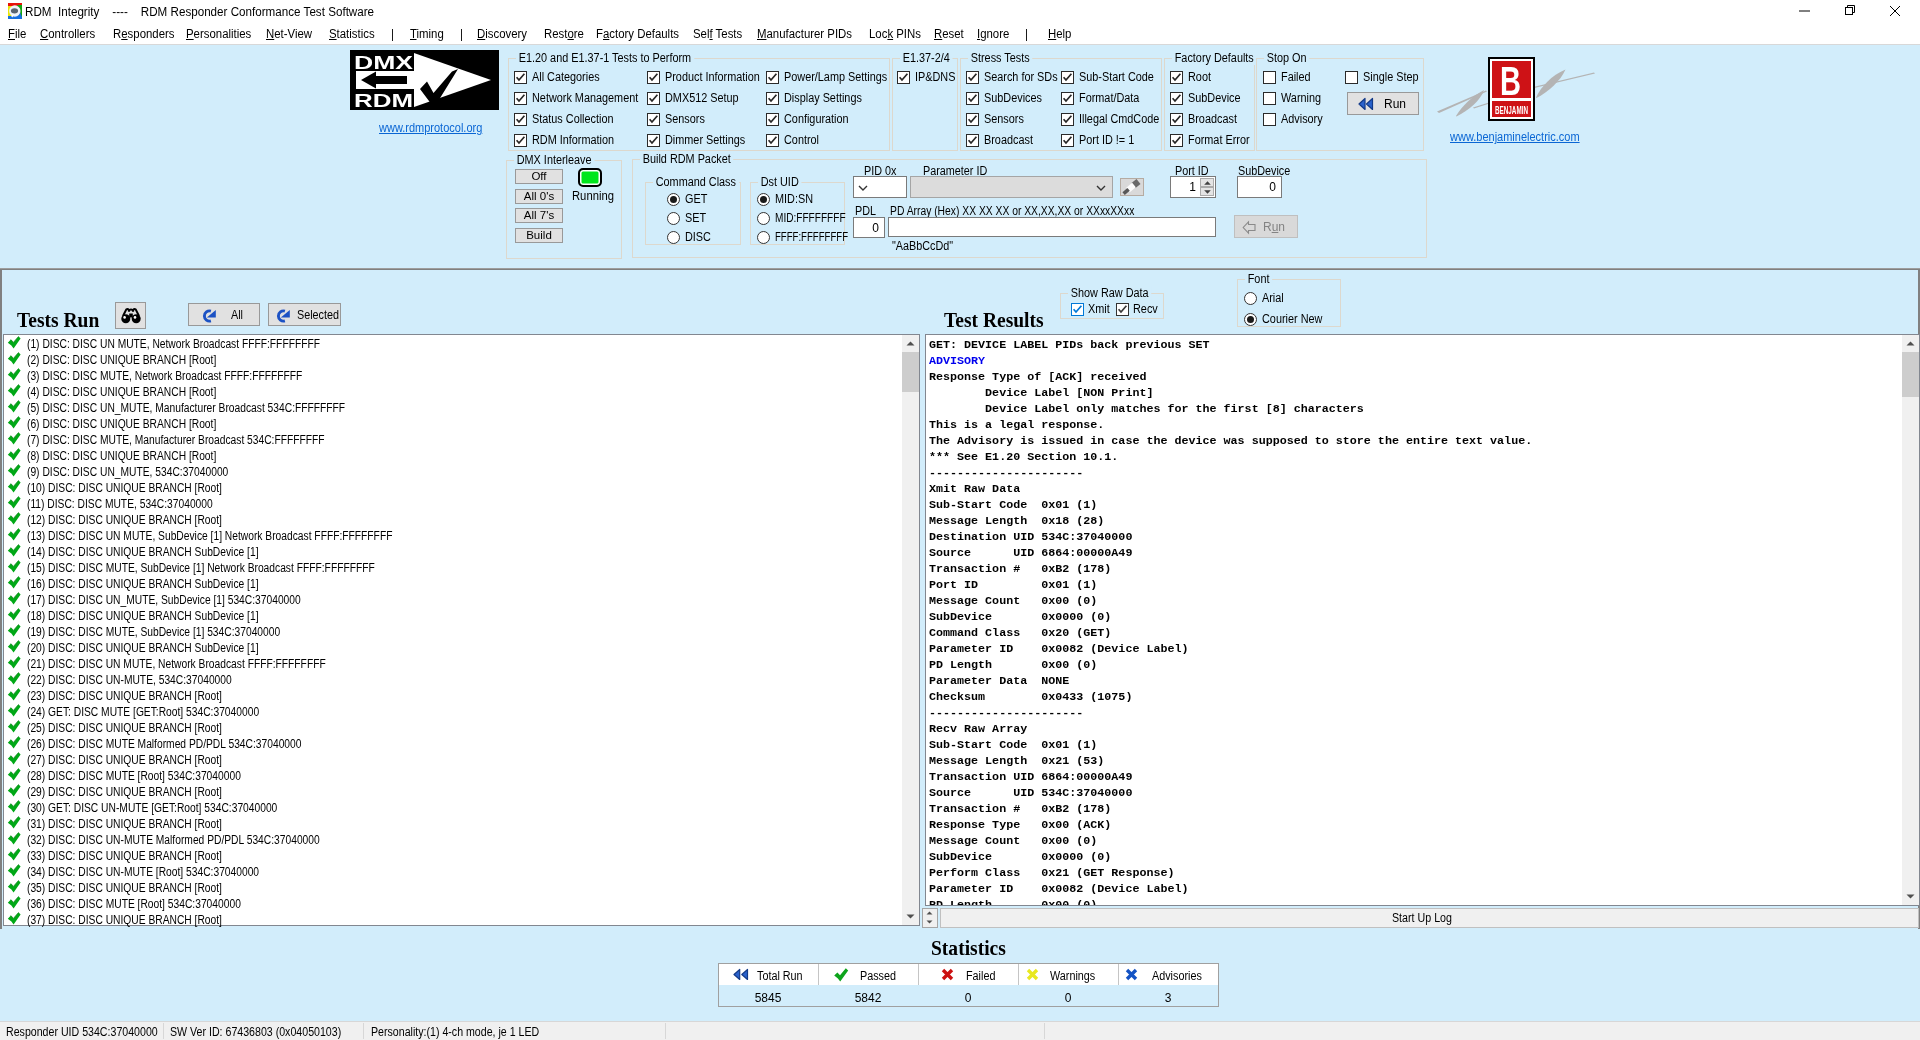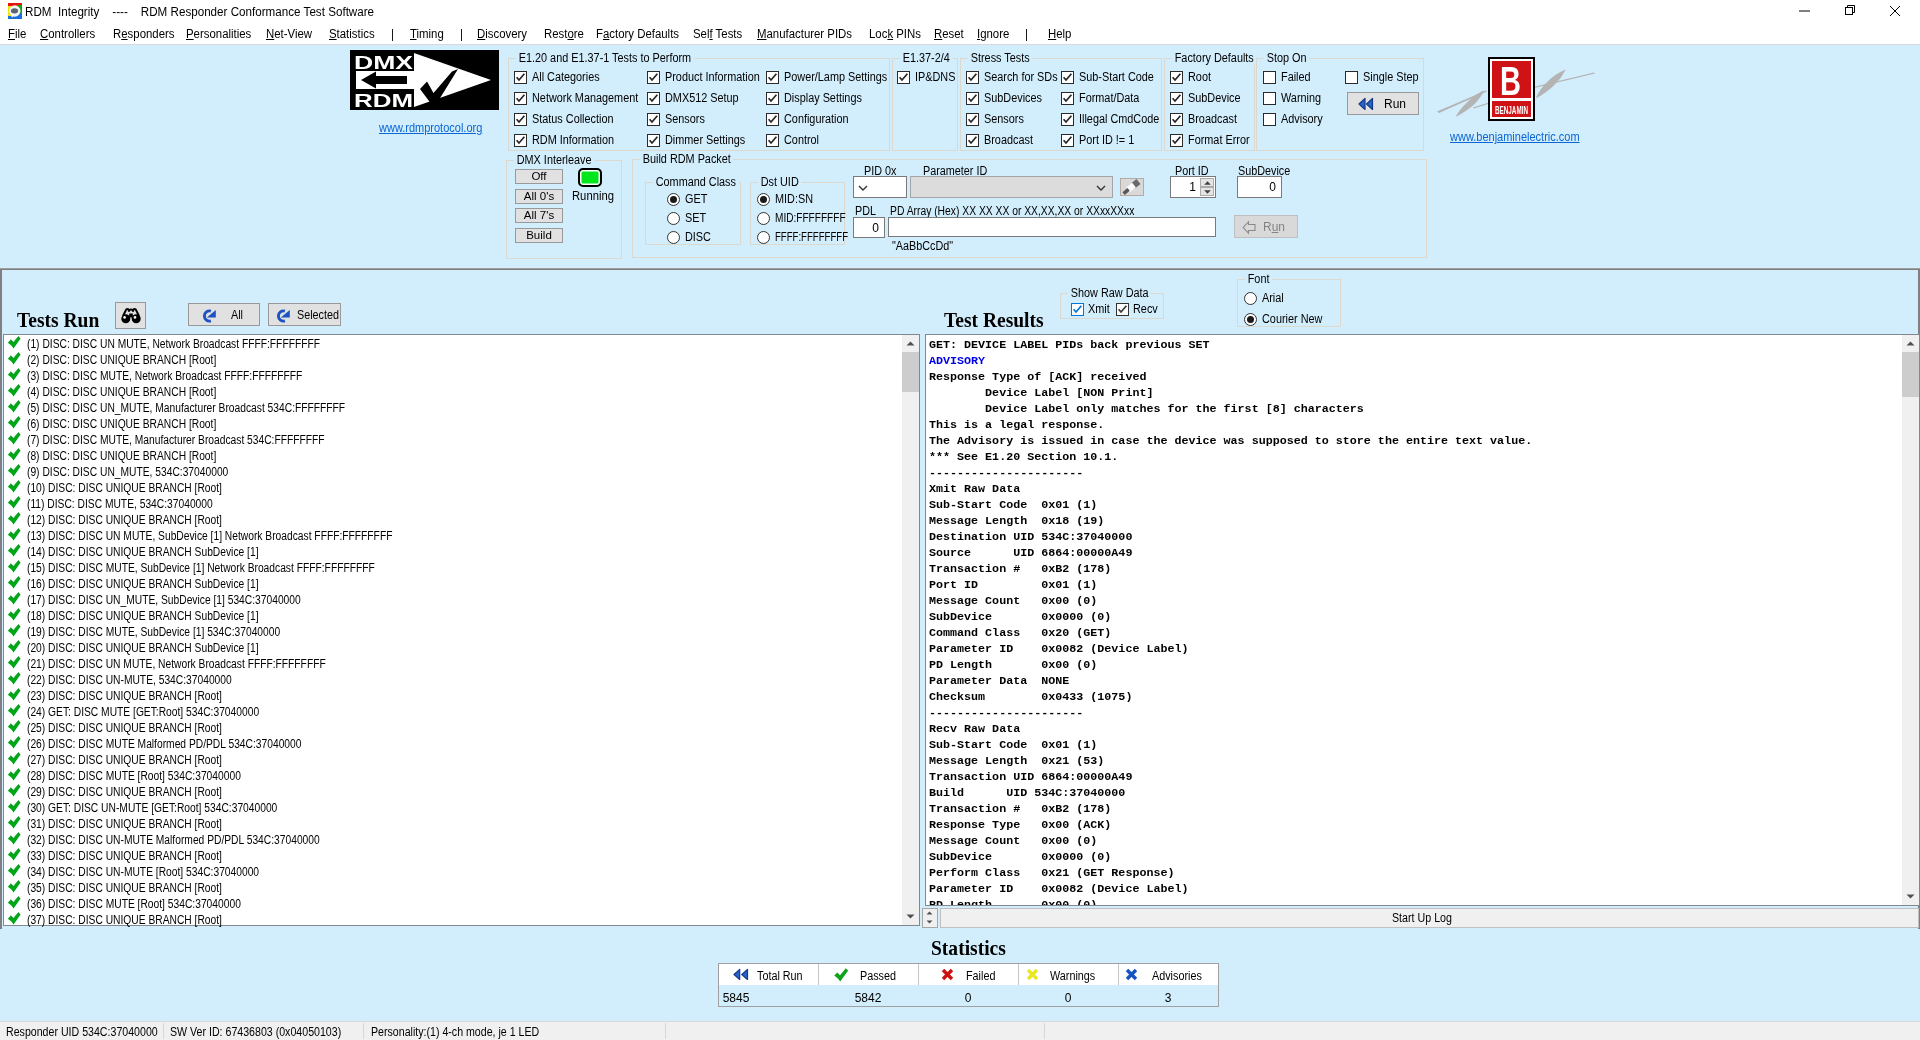--- a/index.html
+++ b/index.html
@@ -591,38 +591,38 @@
 <span style="color:#0000ee">ADVISORY</span>
 <span style="color:#000">Response Type of [ACK] received</span>
 <span style="color:#000">        Device Label [NON Print]</span>
 <span style="color:#000">        Device Label only matches for the first [8] characters</span>
 <span style="color:#000">This is a legal response.</span>
 <span style="color:#000">The Advisory is issued in case the device was supposed to store the entire text value.</span>
 <span style="color:#000">*** See E1.20 Section 10.1.</span>
 <span style="color:#000">----------------------</span>
 <span style="color:#000">Xmit Raw Data</span>
 <span style="color:#000">Sub-Start Code  0x01 (1)</span>
-<span style="color:#000">Message Length  0x18 (19)</span>
+<span style="color:#000">Message Length  0x18 (28)</span>
 <span style="color:#000">Destination UID 534C:37040000</span>
 <span style="color:#000">Source      UID 6864:00000A49</span>
 <span style="color:#000">Transaction #   0xB2 (178)</span>
 <span style="color:#000">Port ID         0x01 (1)</span>
 <span style="color:#000">Message Count   0x00 (0)</span>
 <span style="color:#000">SubDevice       0x0000 (0)</span>
 <span style="color:#000">Command Class   0x20 (GET)</span>
 <span style="color:#000">Parameter ID    0x0082 (Device Label)</span>
 <span style="color:#000">PD Length       0x00 (0)</span>
 <span style="color:#000">Parameter Data  NONE</span>
 <span style="color:#000">Checksum        0x0433 (1075)</span>
 <span style="color:#000">----------------------</span>
-<span style="color:#000">Recv Raw Data</span>
+<span style="color:#000">Recv Raw Array</span>
 <span style="color:#000">Sub-Start Code  0x01 (1)</span>
 <span style="color:#000">Message Length  0x21 (53)</span>
 <span style="color:#000">Transaction UID 6864:00000A49</span>
-<span style="color:#000">Build      UID 534C:37040000</span>
+<span style="color:#000">Source      UID 534C:37040000</span>
 <span style="color:#000">Transaction #   0xB2 (178)</span>
 <span style="color:#000">Response Type   0x00 (ACK)</span>
 <span style="color:#000">Message Count   0x00 (0)</span>
 <span style="color:#000">SubDevice       0x0000 (0)</span>
 <span style="color:#000">Perform Class   0x21 (GET Response)</span>
 <span style="color:#000">Parameter ID    0x0082 (Device Label)</span>
 <span style="color:#000">PD Length       0x00 (0)</span></div>
 </div>
 <div class="abs" style="left:1902px;top:335px;width:17px;height:570px;background:#f0f0f0"></div>
 <div class="abs" style="left:1902px;top:335px;width:17px;height:17px;background:#f0f0f0">
@@ -670,21 +670,21 @@
   </svg>
 <span class="abs" style="left:966px;top:969px;transform:scaleX(.9);transform-origin:0 50%">Failed</span>
 <svg class="abs" style="left:1026px;top:968px" width="13" height="13" viewBox="0 0 13 13">
     <path d="M2 2 L11 11 M11 2 L2 11" stroke="#e8e820" stroke-width="3.4"></path>
   </svg>
 <span class="abs" style="left:1050px;top:969px;transform:scaleX(.9);transform-origin:0 50%">Warnings</span>
 <svg class="abs" style="left:1125px;top:968px" width="13" height="13" viewBox="0 0 13 13">
     <path d="M2 2 L11 11 M11 2 L2 11" stroke="#1353c4" stroke-width="3.4"></path>
   </svg>
 <span class="abs" style="left:1152px;top:969px;transform:scaleX(.9);transform-origin:0 50%">Advisories</span>
-<span class="abs" style="left:736px;top:991px;transform:translateX(-50%)">5845</span>
+<span class="abs" style="left:768px;top:991px;transform:translateX(-50%)">5845</span>
 <span class="abs" style="left:868px;top:991px;transform:translateX(-50%)">5842</span>
 <span class="abs" style="left:968px;top:991px;transform:translateX(-50%)">0</span>
 <span class="abs" style="left:1068px;top:991px;transform:translateX(-50%)">0</span>
 <span class="abs" style="left:1168px;top:991px;transform:translateX(-50%)">3</span>
 <div class="abs" style="left:0;top:1021px;width:1920px;height:19px;background:#f0f0f0;border-top:1px solid #d7d7d7"></div>
 <div class="abs" style="left:163px;top:1023px;width:1px;height:16px;background:#d7d7d7"></div>
 <div class="abs" style="left:363px;top:1023px;width:1px;height:16px;background:#d7d7d7"></div>
 <div class="abs" style="left:665px;top:1023px;width:1px;height:16px;background:#d7d7d7"></div>
 <div class="abs" style="left:1044px;top:1023px;width:1px;height:16px;background:#d7d7d7"></div>
 <span class="st" style="left:6px;top:1025px">Responder UID 534C:37040000</span>

